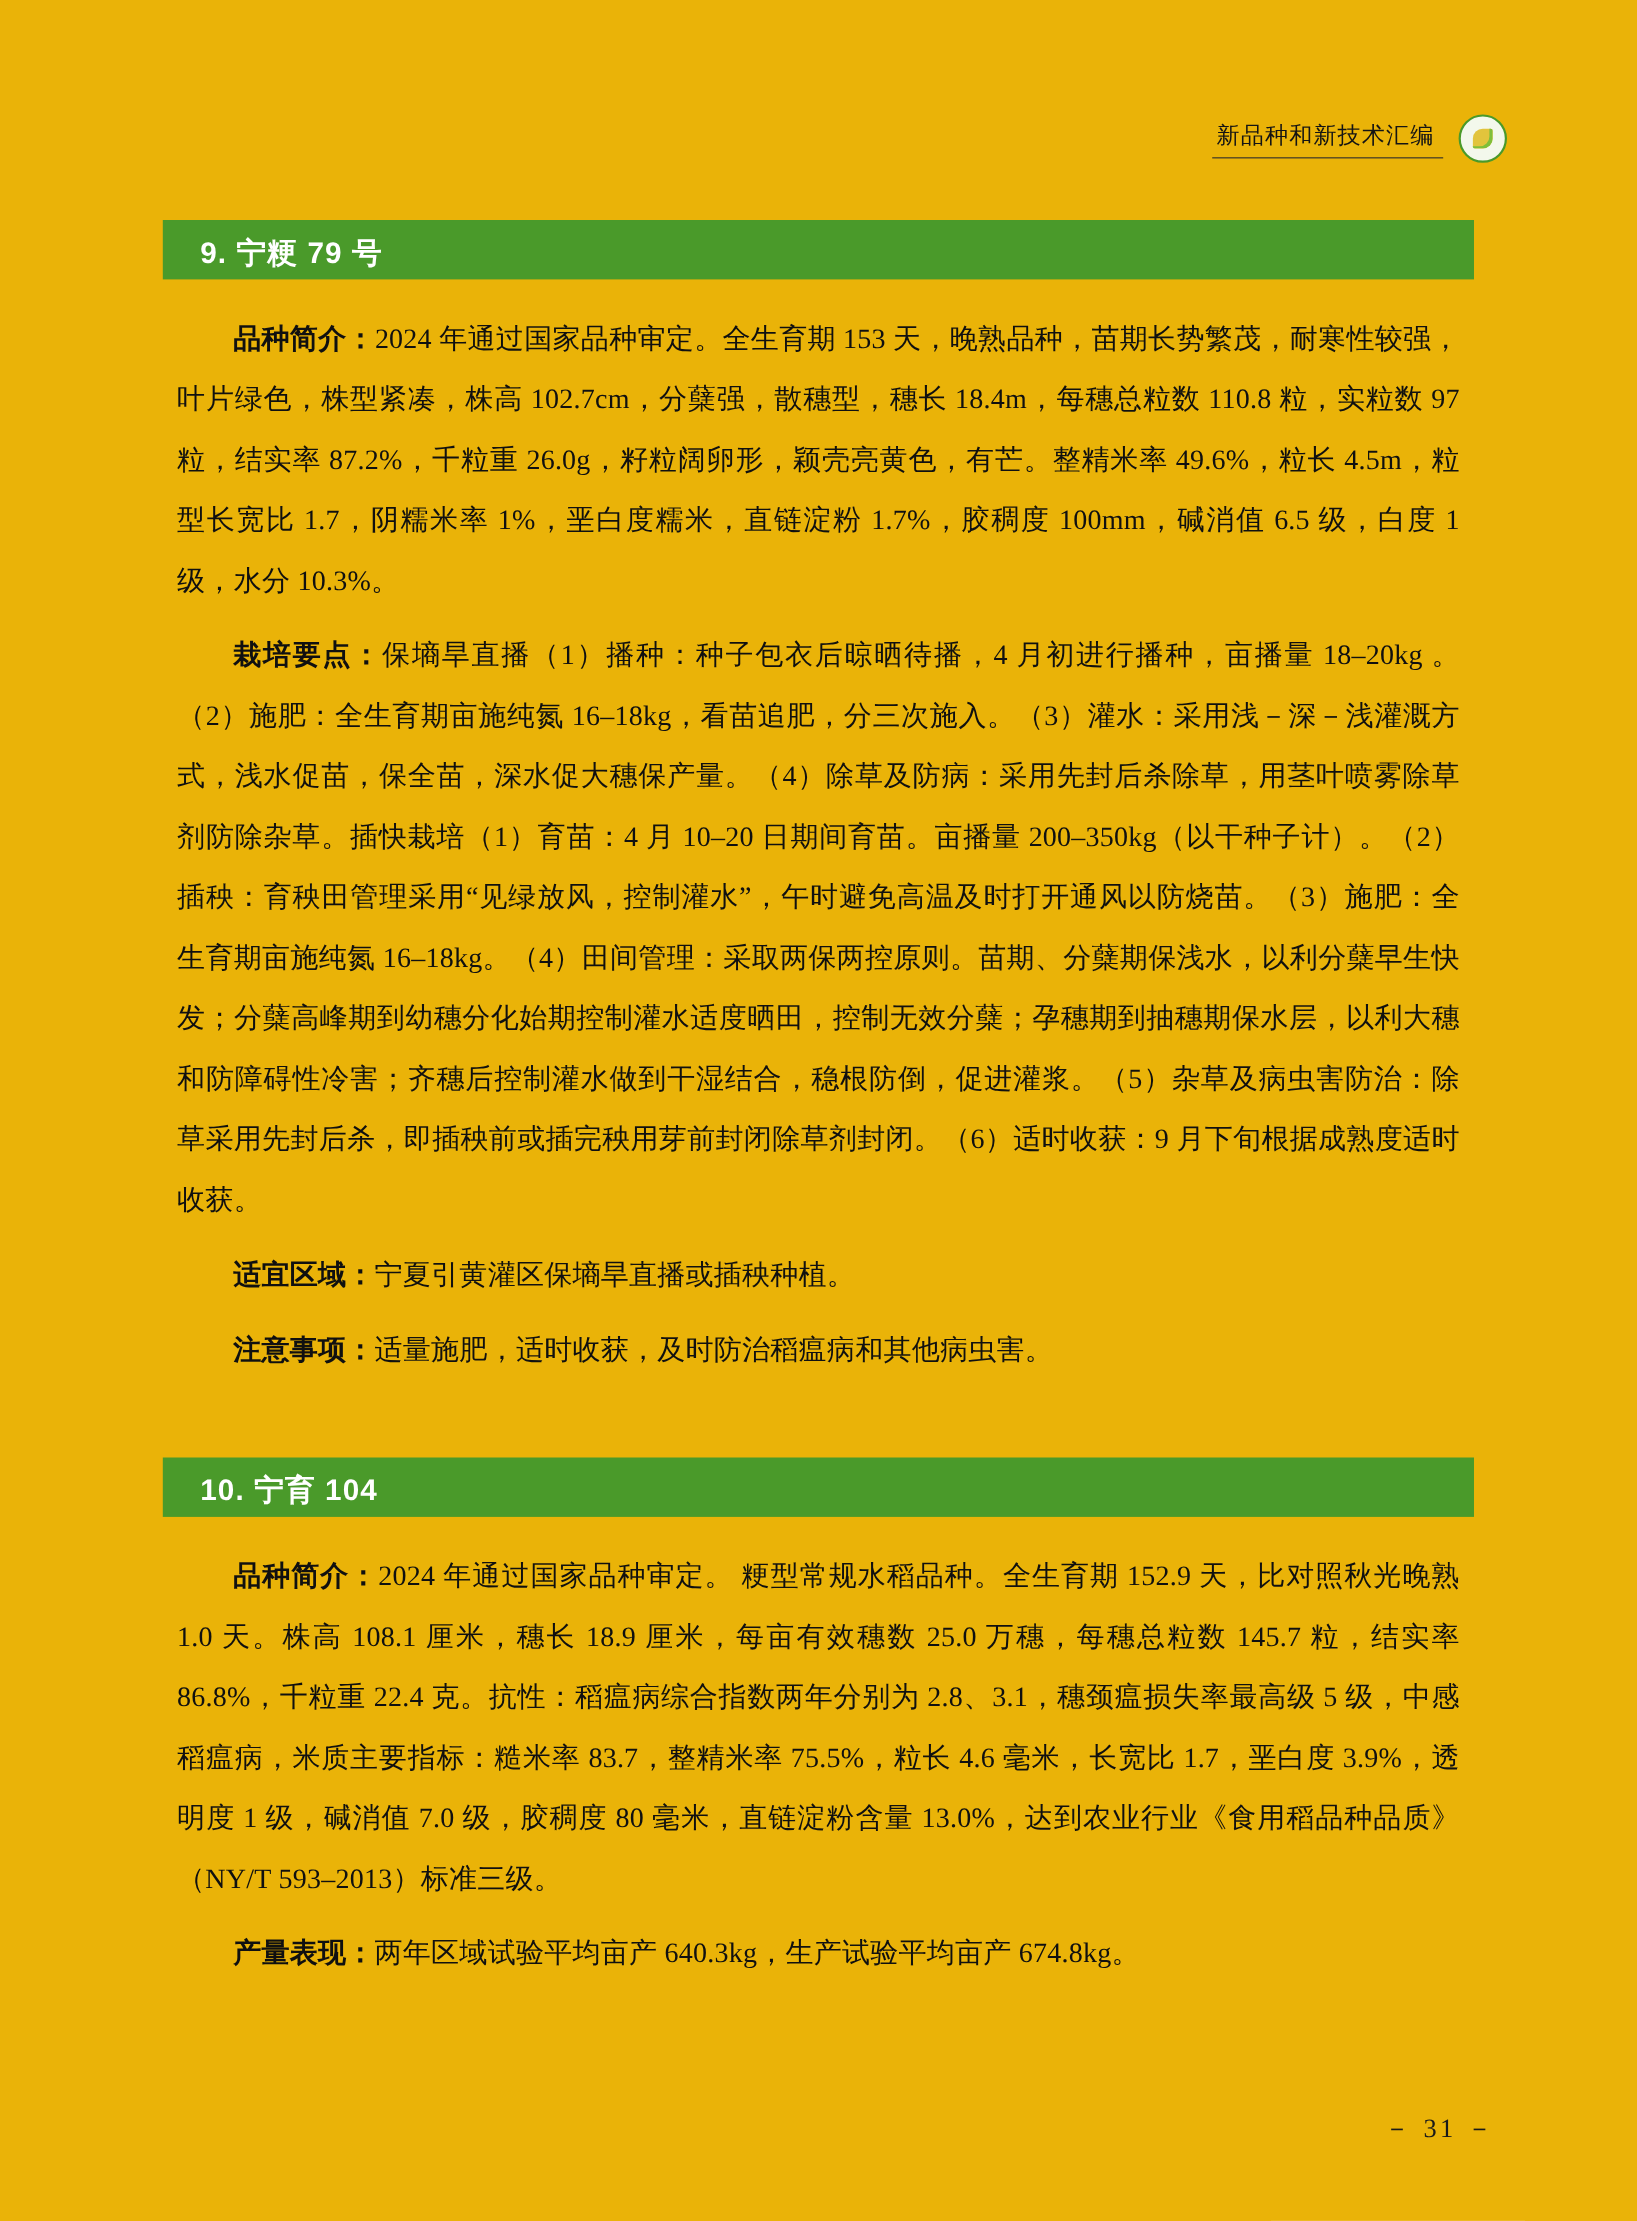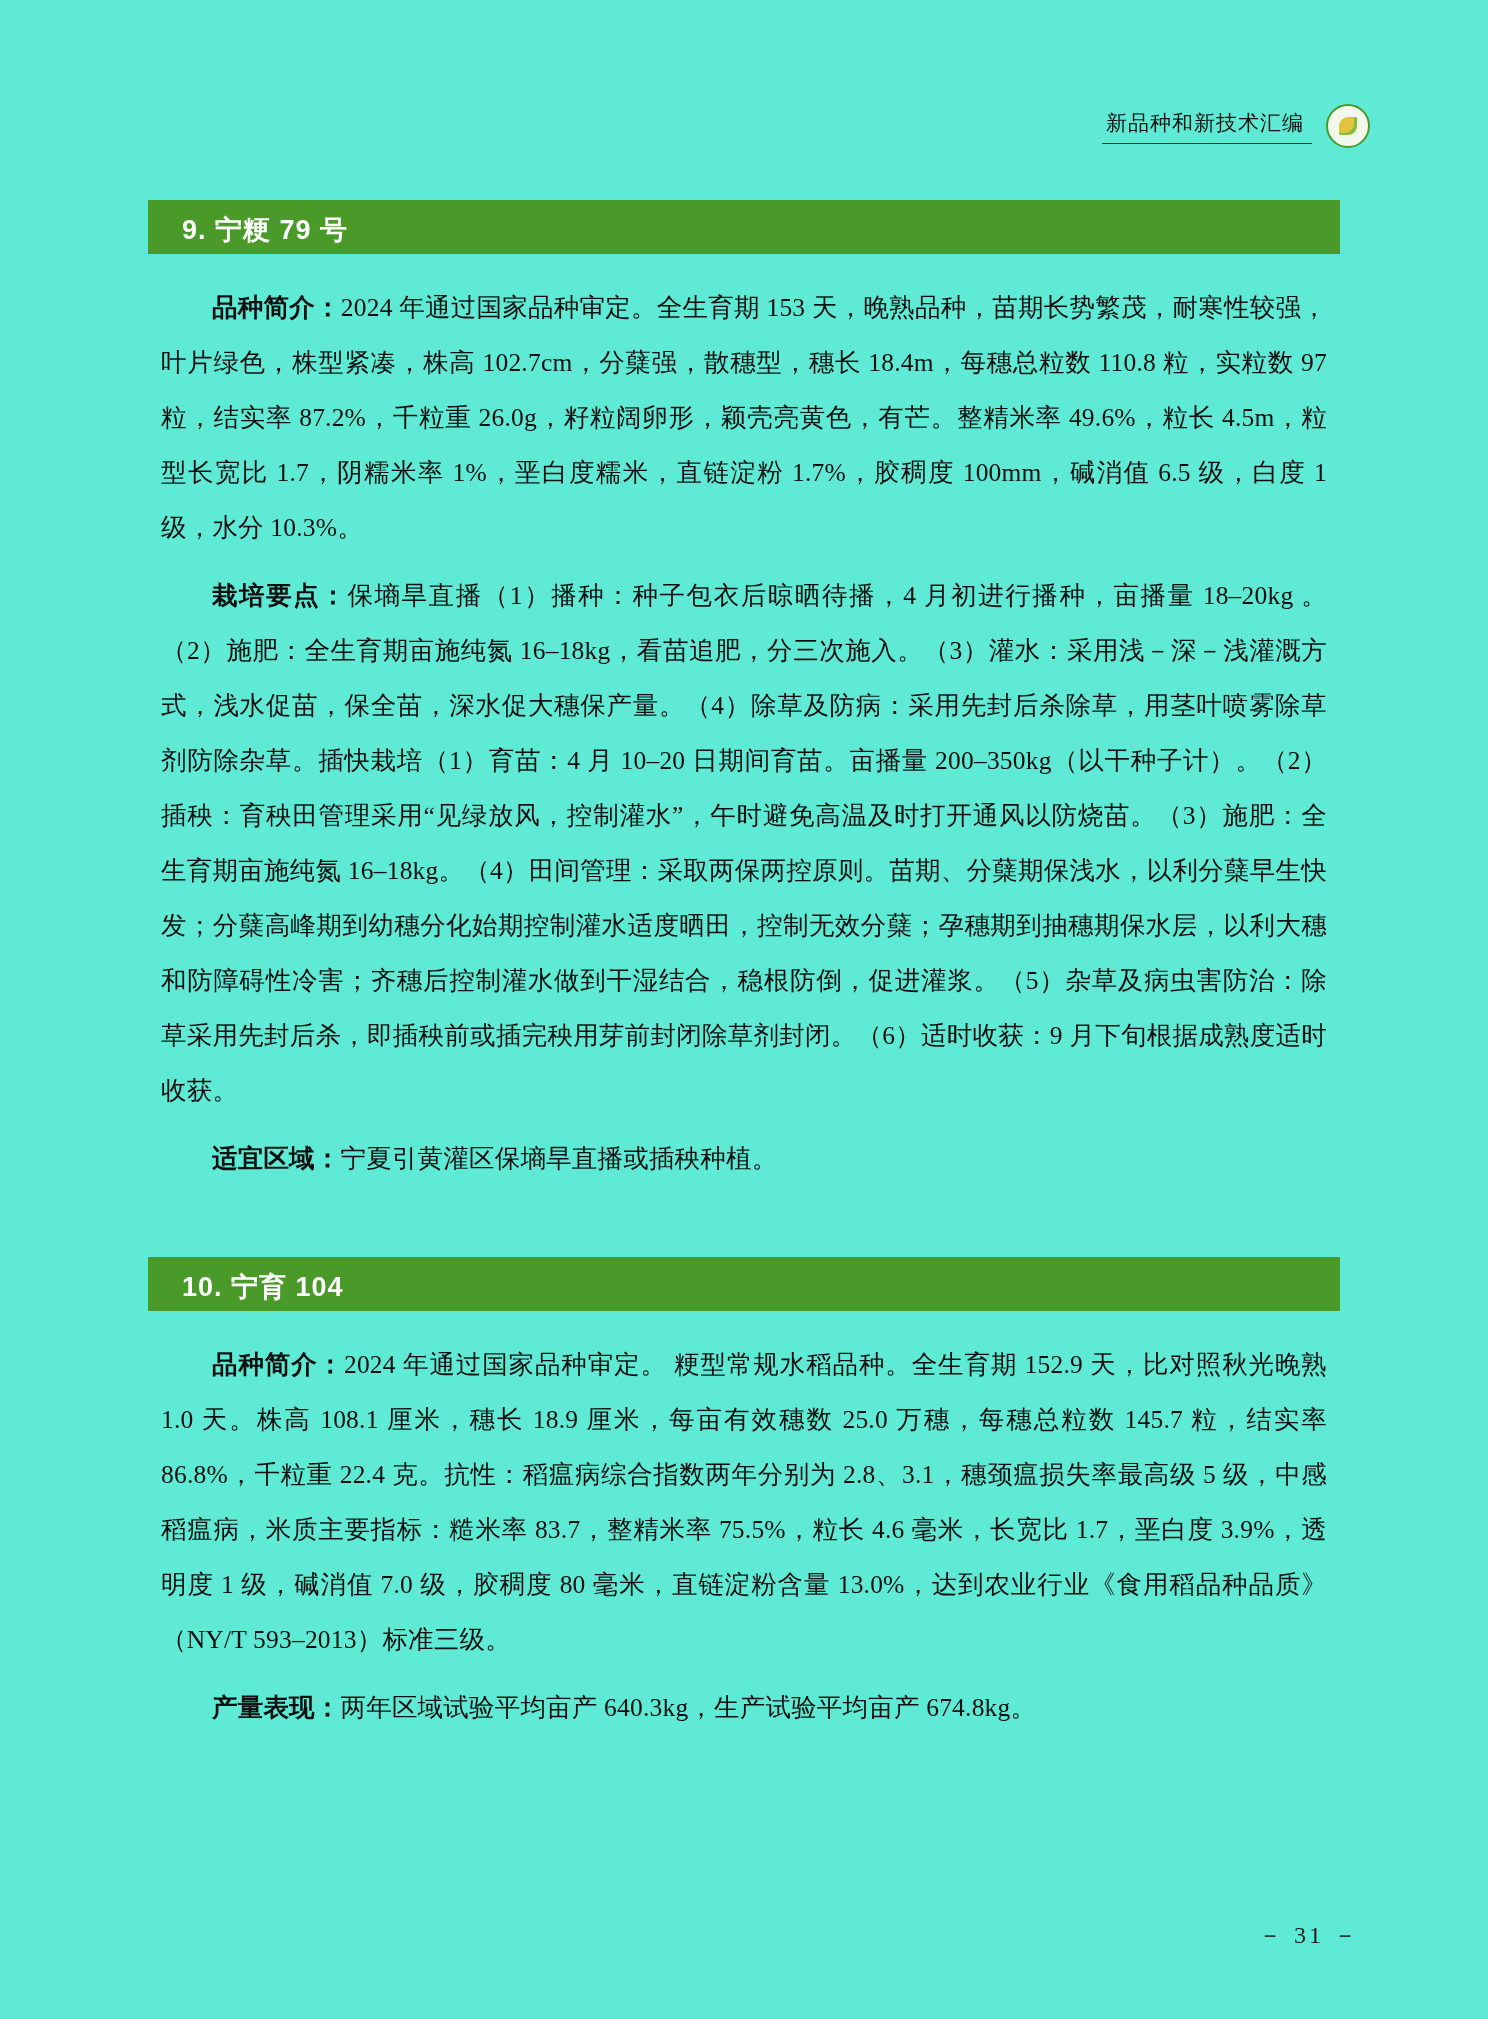--- a/index.html
+++ b/index.html
@@ -4,21 +4,21 @@
 <style>
   html, body {
     margin: 0;
     padding: 0;
     background: #ffffff;
   }
   .page {
     position: relative;
     width: 1488px;
     height: 2019px;
-    background: #5eead4;
+    background: #eab308;
     font-family: "Liberation Serif", "DejaVu Serif", serif;
     color: #101010;
     box-sizing: border-box;
     overflow: hidden;
   }
   .header {
     position: absolute;
     top: 104px;
     right: 118px;
     display: flex;
@@ -111,20 +111,21 @@
   </div>
 
   <div class="content">
 
     <div class="section-bar">9. 宁粳 79 号</div>
 
     <div class="block-1">
       <p class="para indent"><span class="lead">品种简介：</span><span>2024 年通过国家品种审定。全生育期 153 天，晚熟品种，苗期长势繁茂，耐寒性较强，叶片绿色，株型紧凑，株高 102.7cm，分蘖强，散穗型，穗长 18.4m，每穗总粒数 110.8 粒，实粒数 97 粒，结实率 87.2%，千粒重 26.0g，籽粒阔卵形，颖壳亮黄色，有芒。整精米率 49.6%，粒长 4.5m，粒型长宽比 1.7，阴糯米率 1%，垩白度糯米，直链淀粉 1.7%，胶稠度 100mm，碱消值 6.5 级，白度 1 级，水分 10.3%。</span></p>
       <p class="para indent"><span class="lead">栽培要点：</span><span>保墒旱直播（1）播种：种子包衣后晾晒待播，4 月初进行播种，亩播量 18–20kg 。（2）施肥：全生育期亩施纯氮 16–18kg，看苗追肥，分三次施入。（3）灌水：采用浅－深－浅灌溉方式，浅水促苗，保全苗，深水促大穗保产量。（4）除草及防病：采用先封后杀除草，用茎叶喷雾除草剂防除杂草。插快栽培（1）育苗：4 月 10–20 日期间育苗。亩播量 200–350kg（以干种子计）。（2）插秧：育秧田管理采用“见绿放风，控制灌水”，午时避免高温及时打开通风以防烧苗。（3）施肥：全生育期亩施纯氮 16–18kg。（4）田间管理：采取两保两控原则。苗期、分蘖期保浅水，以利分蘖早生快发；分蘖高峰期到幼穗分化始期控制灌水适度晒田，控制无效分蘖；孕穗期到抽穗期保水层，以利大穗和防障碍性冷害；齐穗后控制灌水做到干湿结合，稳根防倒，促进灌浆。（5）杂草及病虫害防治：除草采用先封后杀，即插秧前或插完秧用芽前封闭除草剂封闭。（6）适时收获：9 月下旬根据成熟度适时收获。</span></p>
       <p class="para indent"><span class="lead">适宜区域：</span><span>宁夏引黄灌区保墒旱直播或插秧种植。</span></p>
+      <p class="para indent"><span class="lead">注意事项：</span><span>适量施肥，适时收获，及时防治稻瘟病和其他病虫害。</span></p>
     </div>
 
     <div class="section-gap"></div>
 
     <div class="section-bar">10. 宁育 104</div>
 
     <div class="block-1">
       <p class="para indent"><span class="lead">品种简介：</span><span>2024 年通过国家品种审定。 粳型常规水稻品种。全生育期 152.9 天，比对照秋光晚熟 1.0 天。株高 108.1 厘米，穗长 18.9 厘米，每亩有效穗数 25.0 万穗，每穗总粒数 145.7 粒，结实率 86.8%，千粒重 22.4 克。抗性：稻瘟病综合指数两年分别为 2.8、3.1，穗颈瘟损失率最高级 5 级，中感稻瘟病，米质主要指标：糙米率 83.7，整精米率 75.5%，粒长 4.6 毫米，长宽比 1.7，垩白度 3.9%，透明度 1 级，碱消值 7.0 级，胶稠度 80 毫米，直链淀粉含量 13.0%，达到农业行业《食用稻品种品质》（NY/T 593–2013）标准三级。</span></p>
       <p class="para indent"><span class="lead">产量表现：</span><span>两年区域试验平均亩产 640.3kg，生产试验平均亩产 674.8kg。</span></p>
     </div>

